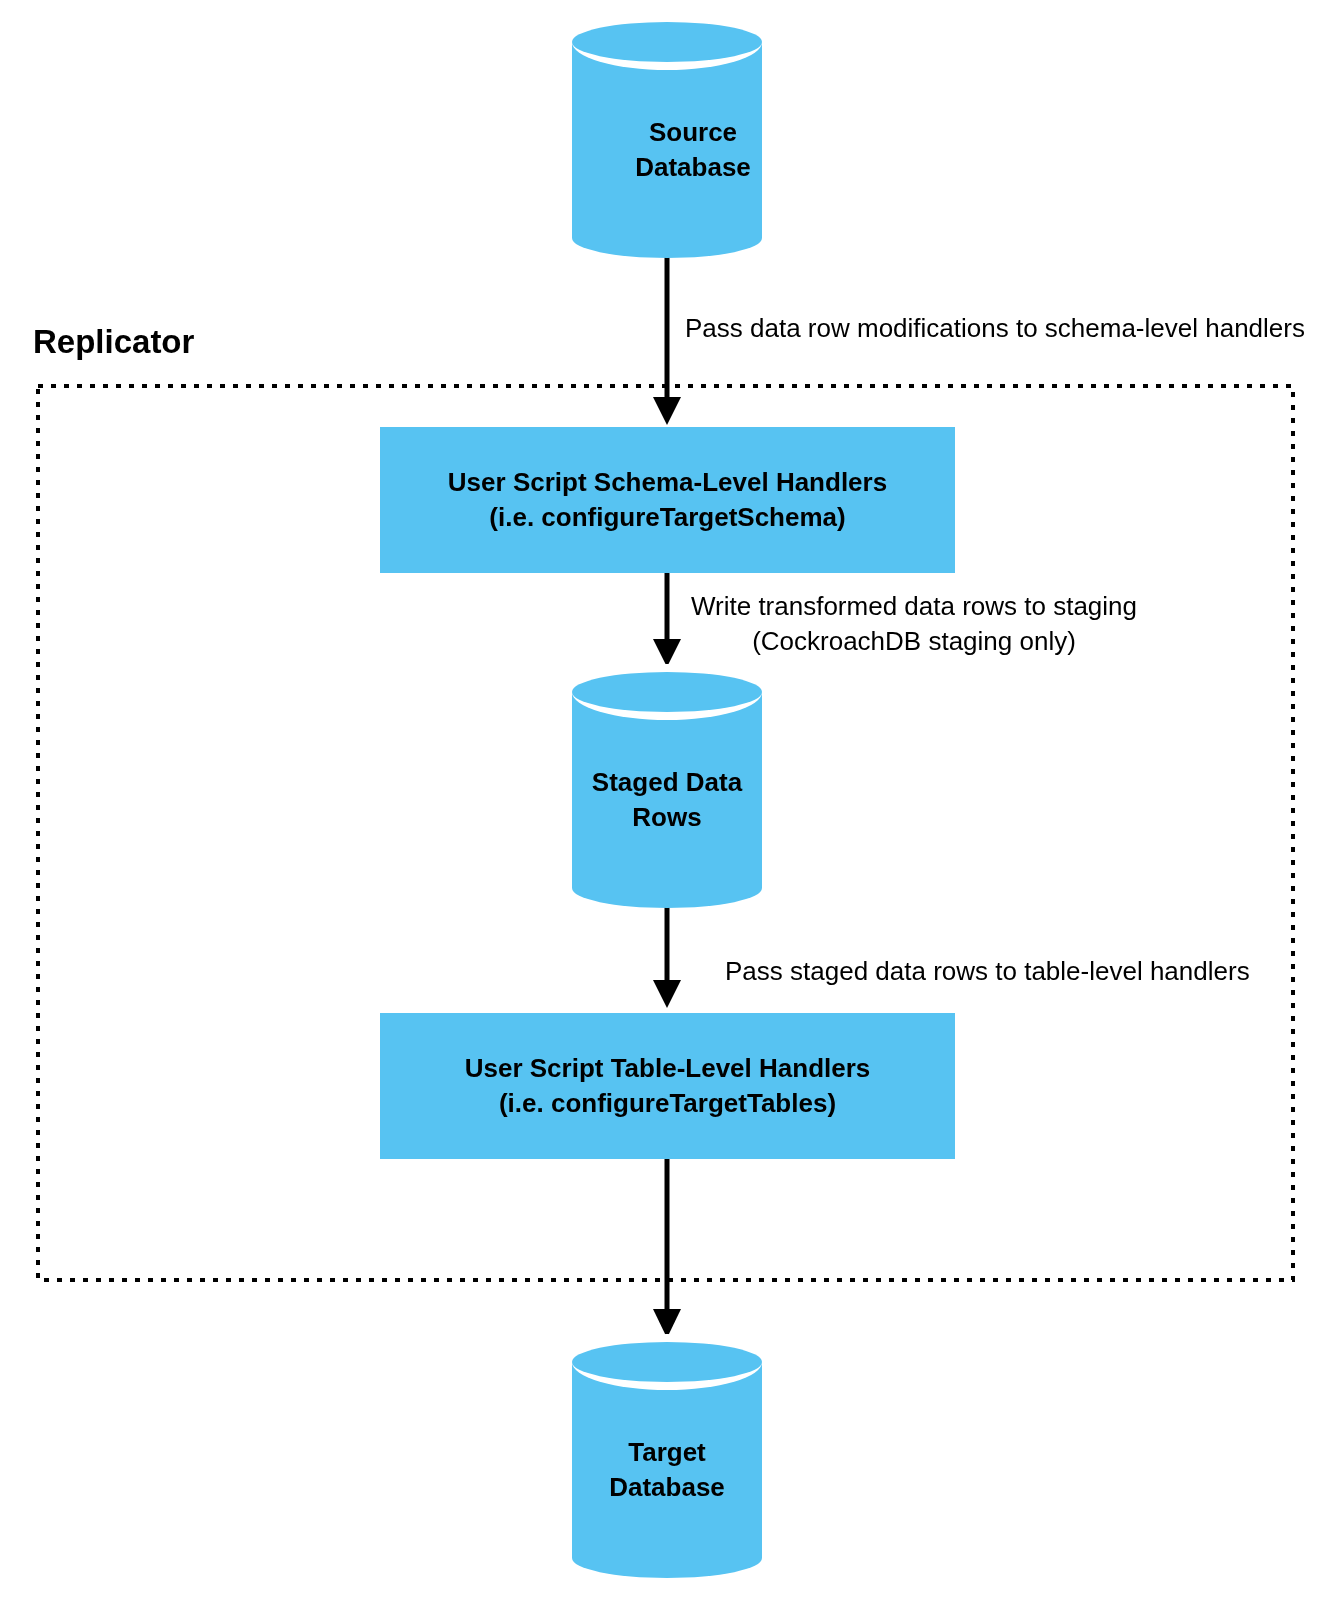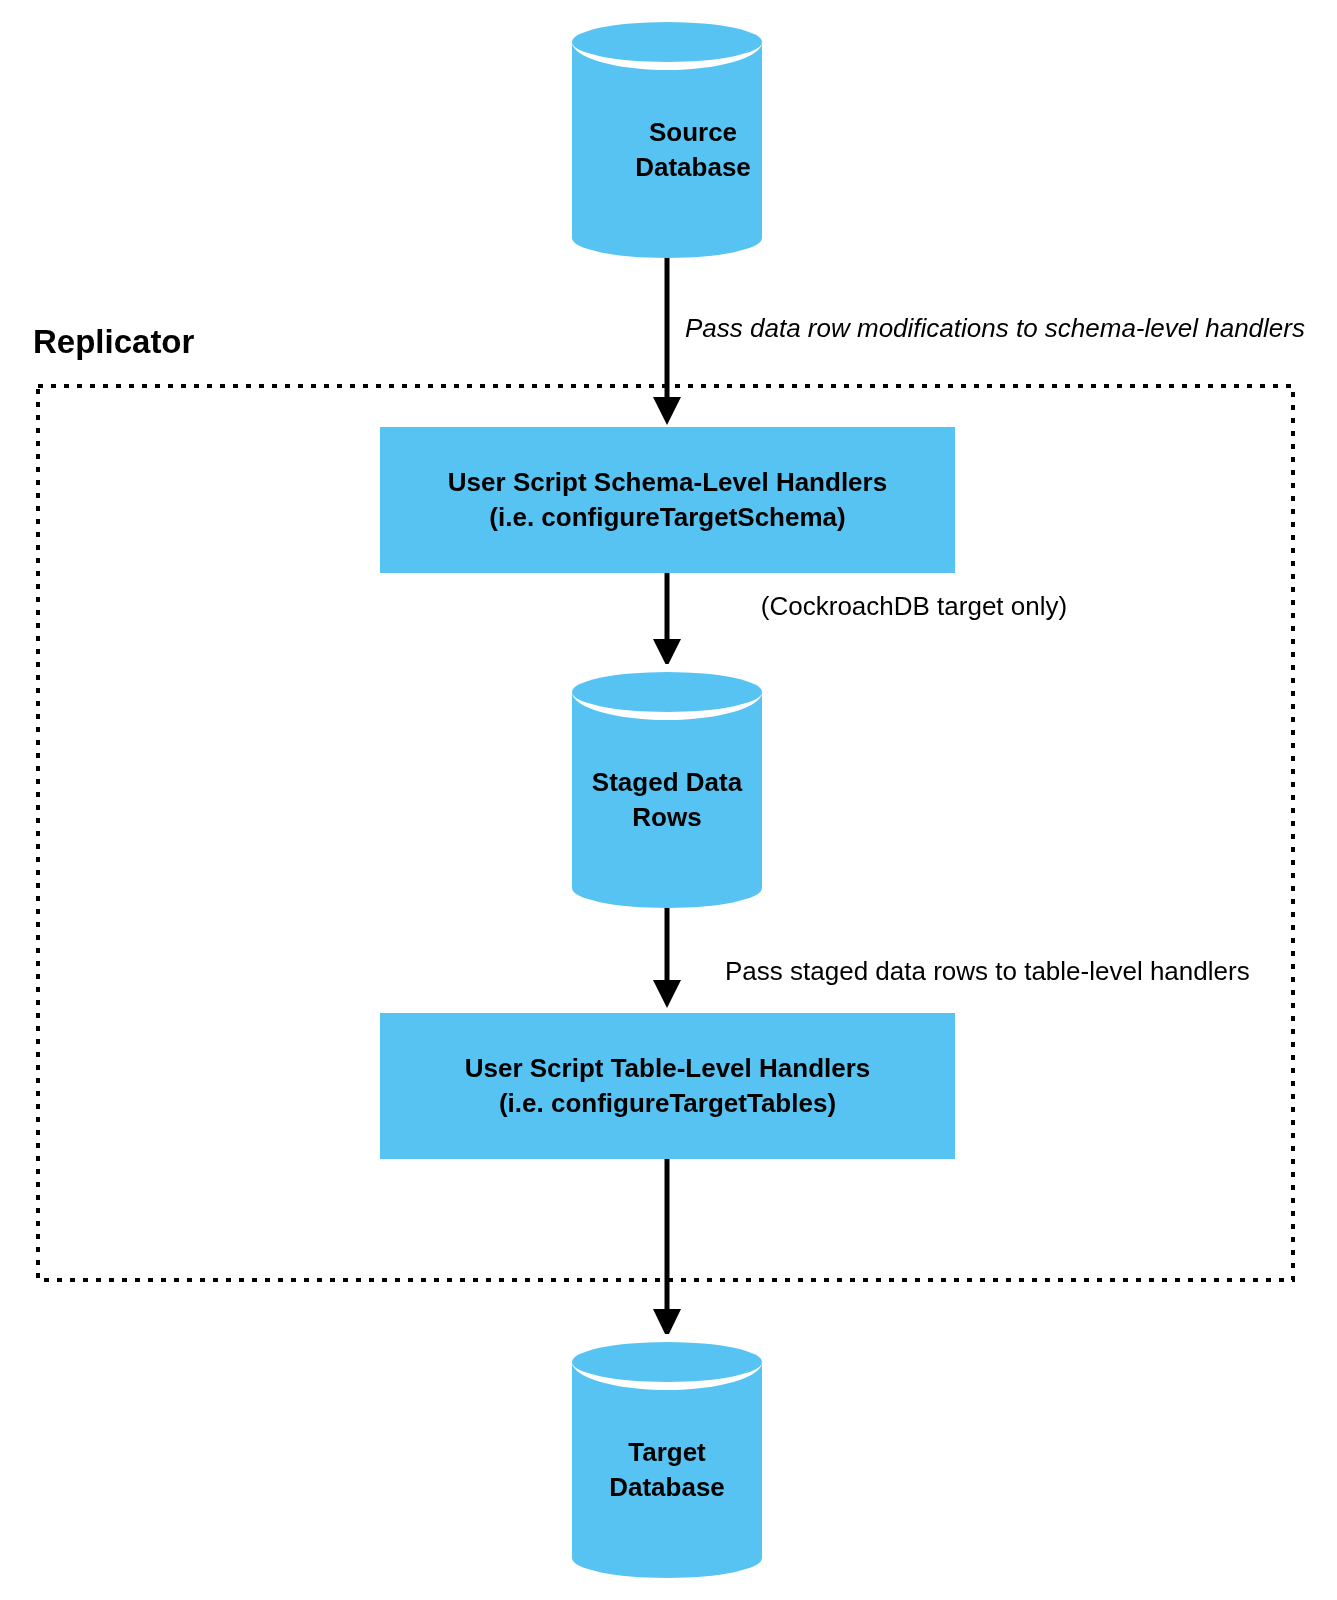--- a/index.html
+++ b/index.html
@@ -127,22 +127,23 @@
   <div class="lbl node-label" style="left:380px; top:1013px; width:575px; height:146px;">
     <div>User Script Table-Level Handlers</div>
     <div>(i.e. configureTargetTables)</div>
   </div>
 
   <div class="lbl node-label" style="left:572px; top:1362px; width:190px; height:216px;">
     <div>Target</div>
     <div>Database</div>
   </div>
 
-  <div class="lbl edge-label" style="left:685px; top:311px;font-style:italic;">Pass data row modifications to schema-level handlers</div>
+  <div class="lbl edge-label" style="left:685px; top:311px;">Pass data row modifications to schema-level handlers</div>
 
   <div class="lbl edge-label centered" style="left:914px; top:589px;">
-    <div>(CockroachDB target only)</div>
+    <div>Write transformed data rows to staging</div>
+    <div>(CockroachDB staging only)</div>
   </div>
 
   <div class="lbl edge-label" style="left:685px; top:954px;margin-left:40px;">Pass staged data rows to table-level handlers</div>
 
 
 </div>
 
 </body></html>

